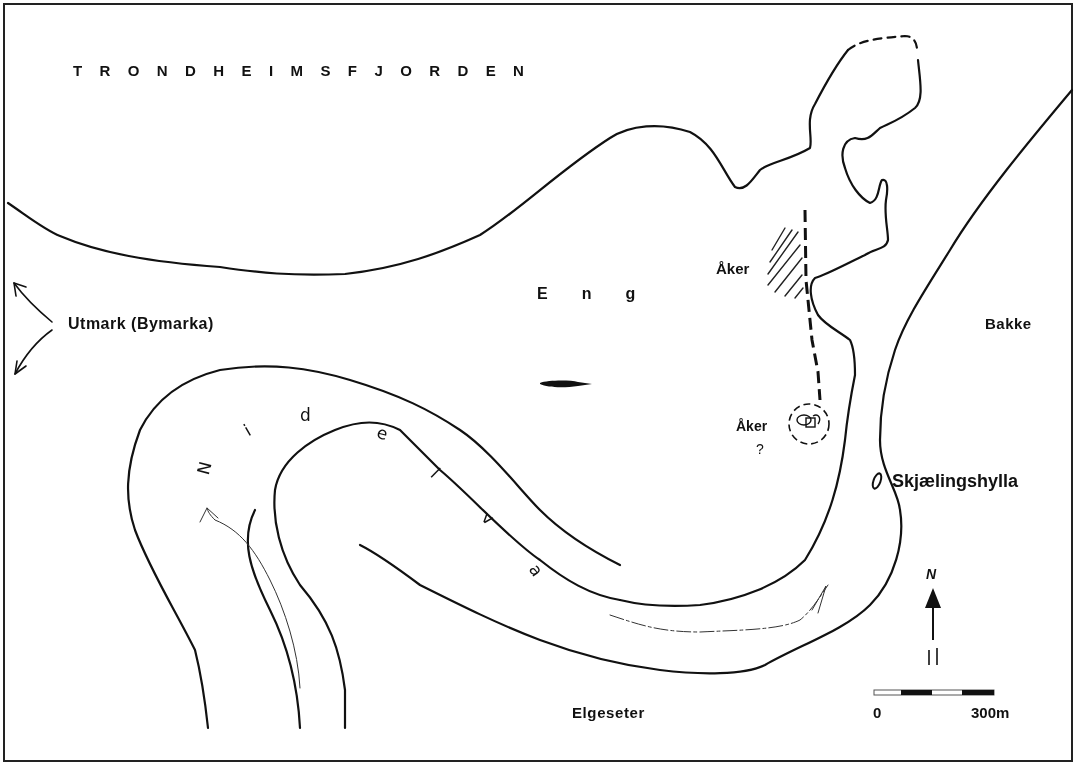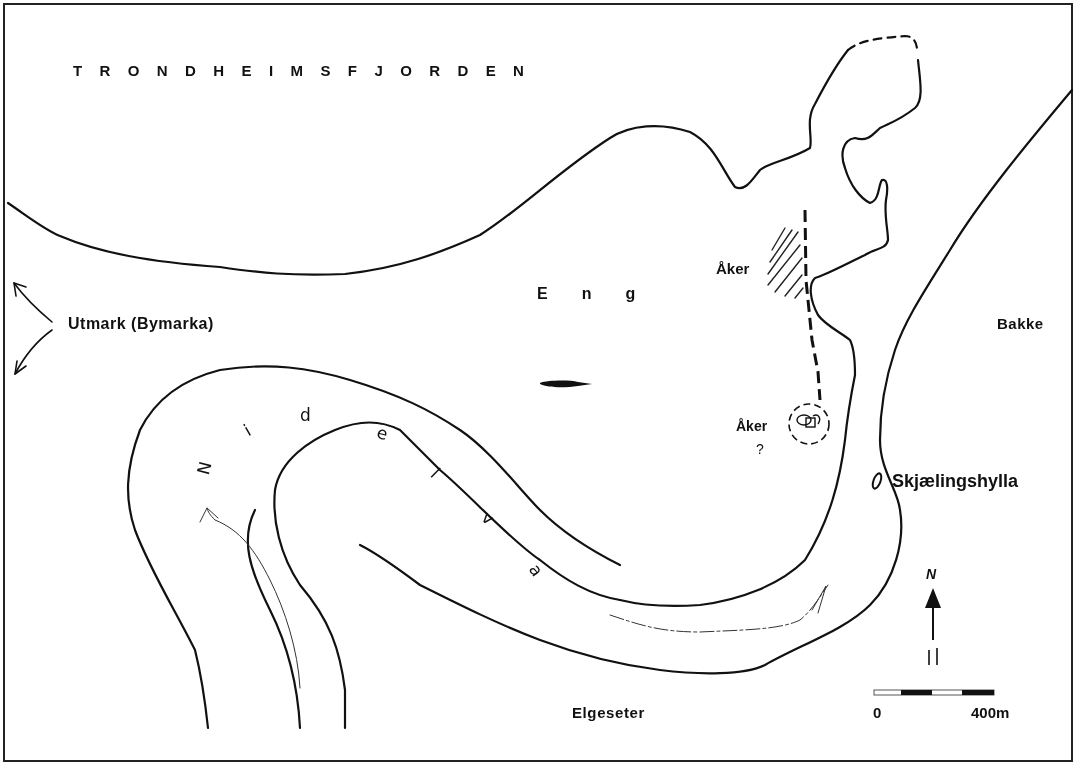--- a/index.html
+++ b/index.html
@@ -6,21 +6,21 @@
     body { width: 1080px; height: 769px; position: relative; overflow: hidden; font-family: "DejaVu Sans", sans-serif; color: #111; }
     .frame { position: absolute; left: 3px; top: 3px; width: 1070px; height: 759px; border: 2px solid #222; box-sizing: border-box; background: #fff; }
     svg.map { position: absolute; left: 0; top: 0; }
     .lbl { position: absolute; white-space: nowrap; color: #111; font-family: Liberation Sans, sans-serif; }
     .fjord { left: 73px; top: 62px; font-size: 15px; letter-spacing: 17.4px; font-weight: bold; }
     .utmark { left: 68px; top: 315px; font-size: 16px; font-weight: bold; letter-spacing: 0.5px; }
     .eng { left: 537px; top: 285px; font-size: 16px; letter-spacing: 34px; font-weight: bold; }
     .aker { left: 716px; top: 260px; font-size: 15px; font-weight: bold; }
     .gard { left: 736px; top: 418px; font-size: 14px; font-weight: bold; }
     .gardq { left: 756px; top: 441px; font-size: 14px; }
-    .bakke { left: 985px; top: 315px; font-size: 15px; font-weight: bold; letter-spacing: 0.5px; margin-left: 12px; }
+    .bakke { left: 985px; top: 315px; font-size: 15px; font-weight: bold; letter-spacing: 0.5px; }
     .skjel { left: 892px; top: 471px; font-size: 18px; font-weight: bold; }
     .elges { left: 572px; top: 704px; font-size: 15px; font-weight: bold; letter-spacing: 0.6px; }
     .north { left: 926px; top: 566px; font-size: 14px; font-weight: bold; font-style: italic; }
     .scale0 { left: 873px; top: 704px; font-size: 15px; font-weight: bold; }
     .scale500 { left: 971px; top: 704px; font-size: 15px; font-weight: bold; }
     .river-letter { position: absolute; font-size: 17px; color: #111; }
   </style>
 </head>
 <body>
 
@@ -100,21 +100,21 @@
 <div class="lbl utmark">Utmark (Bymarka)</div>
 <div class="lbl eng">Eng</div>
 <div class="lbl aker">Åker</div>
 <div class="lbl gard">Åker</div>
 <div class="lbl gardq">?</div>
 <div class="lbl bakke">Bakke</div>
 <div class="lbl skjel">Skjælingshylla</div>
 <div class="lbl elges">Elgeseter</div>
 <div class="lbl north">N</div>
 <div class="lbl scale0">0</div>
-<div class="lbl scale500">400m</div>
+<div class="lbl scale500">300m</div>
 
 <div class="river-letter" style="left:198px;top:458px;transform:rotate(-75deg);">N</div>
 <div class="river-letter" style="left:245px;top:420px;transform:rotate(-30deg);">i</div>
 <div class="river-letter" style="left:300px;top:405px;">d</div>
 <div class="river-letter" style="left:377px;top:423px;transform:rotate(15deg);">e</div>
 <div class="river-letter" style="left:433px;top:463px;transform:rotate(45deg);">l</div>
 <div class="river-letter" style="left:483px;top:508px;transform:rotate(40deg);">v</div>
 <div class="river-letter" style="left:531px;top:560px;transform:rotate(55deg);">a</div>
 
 </body></html>

